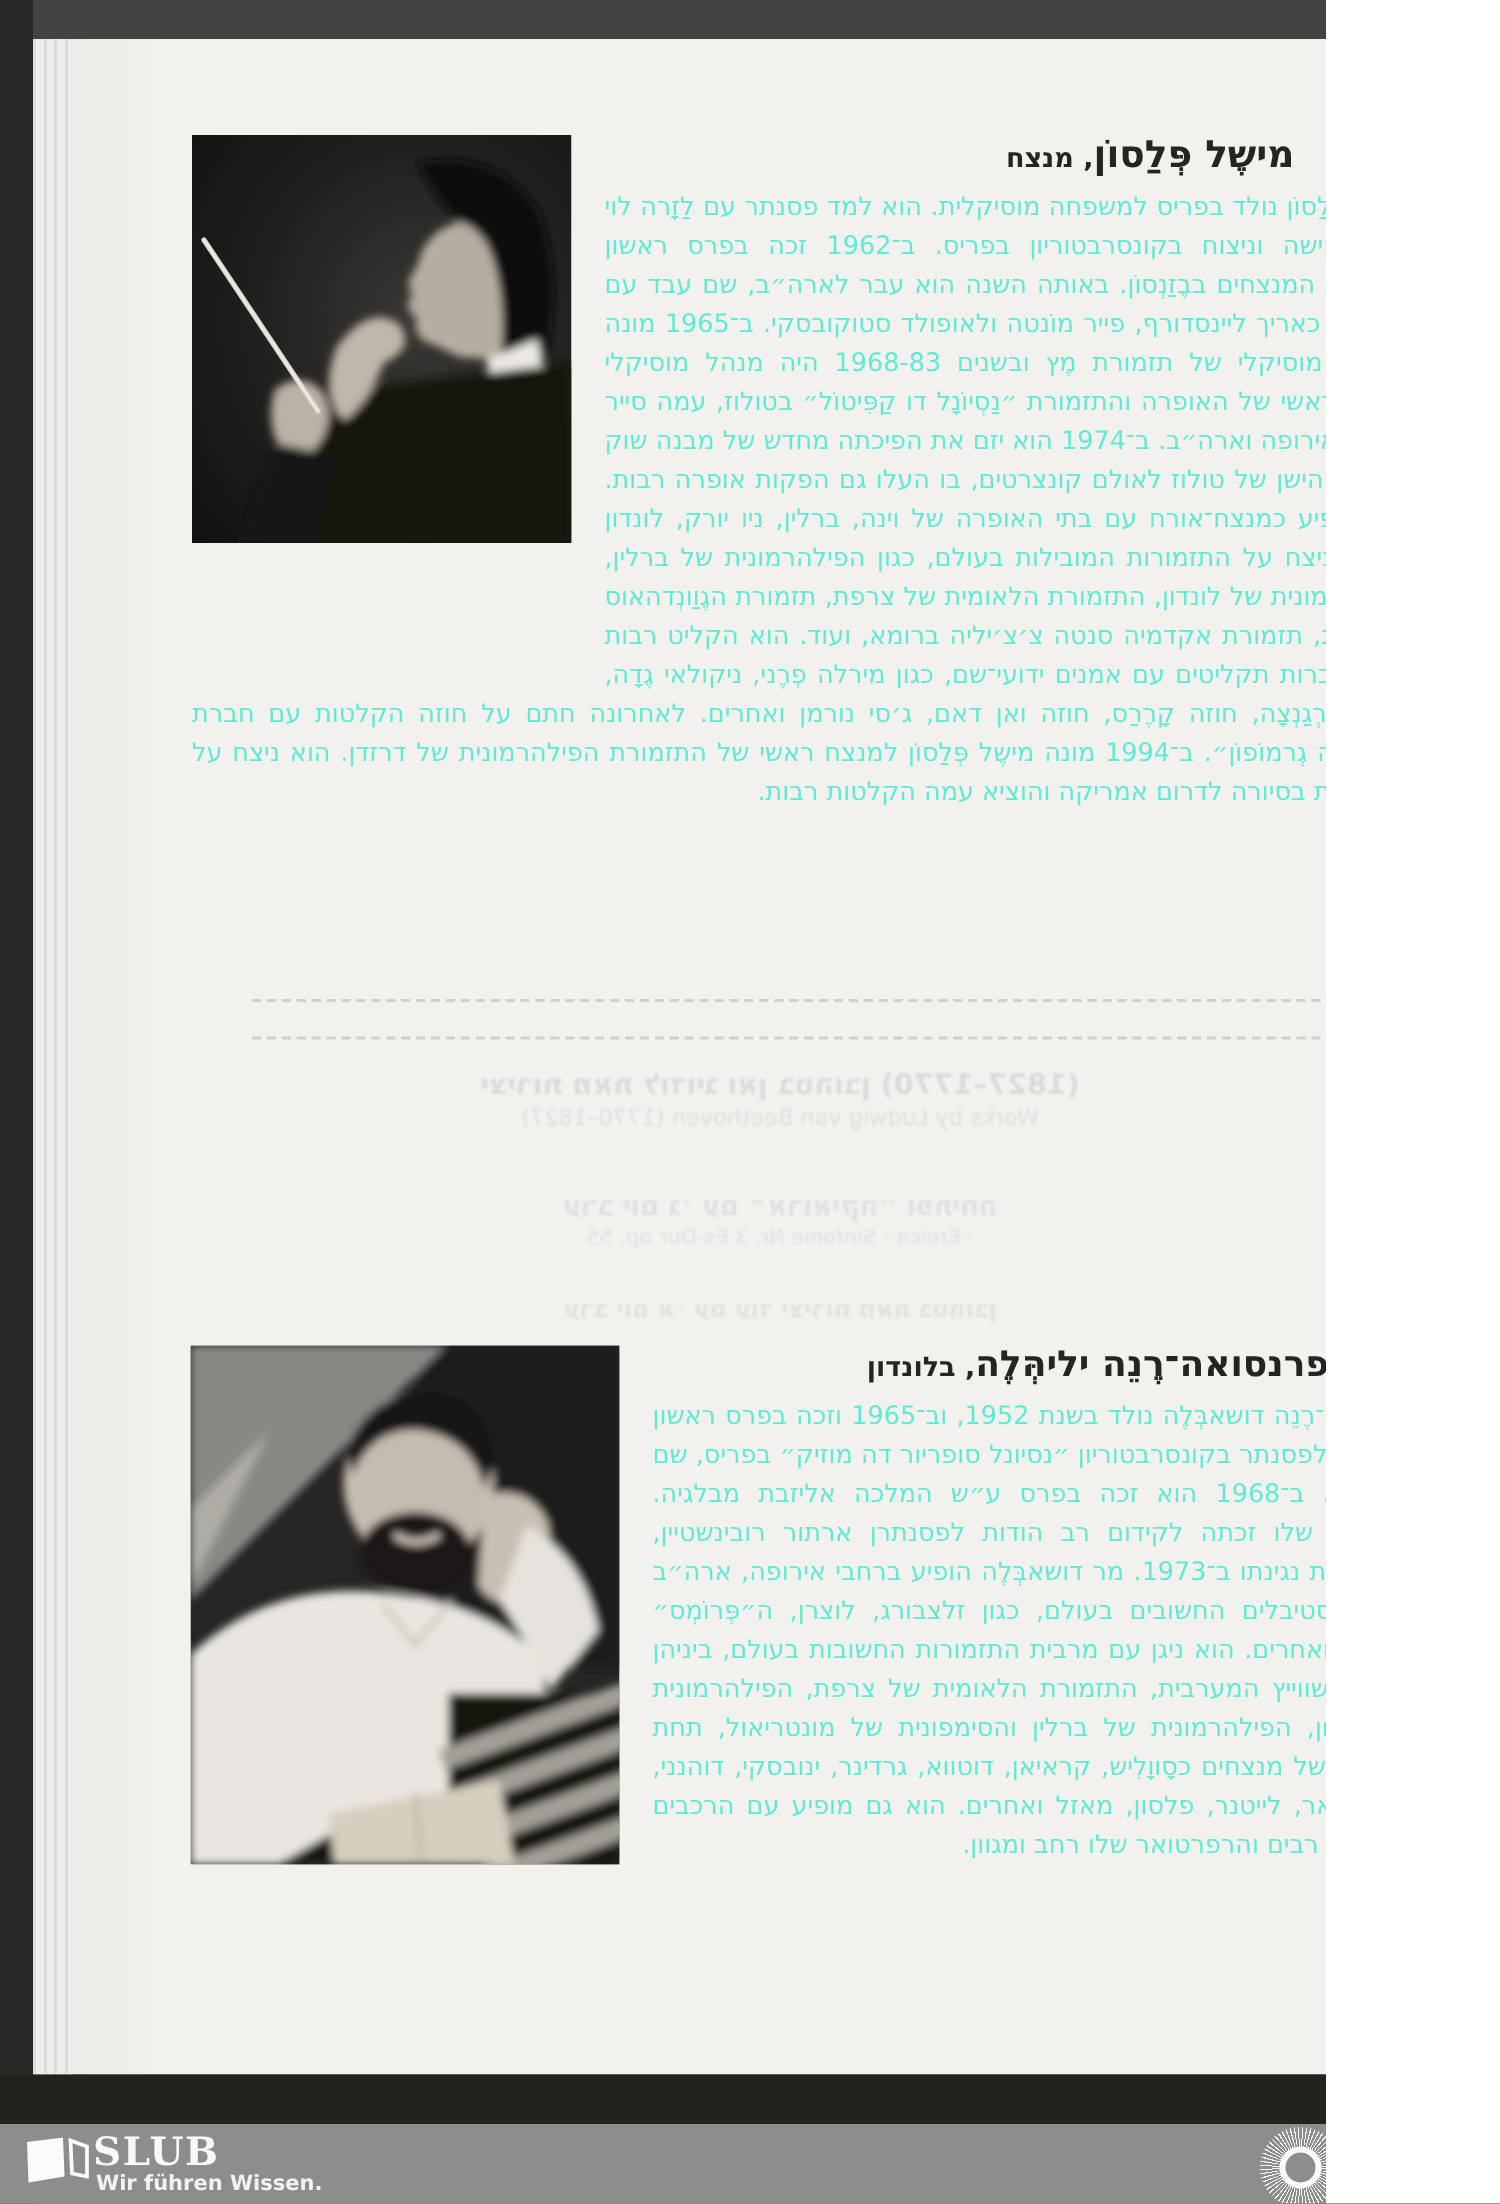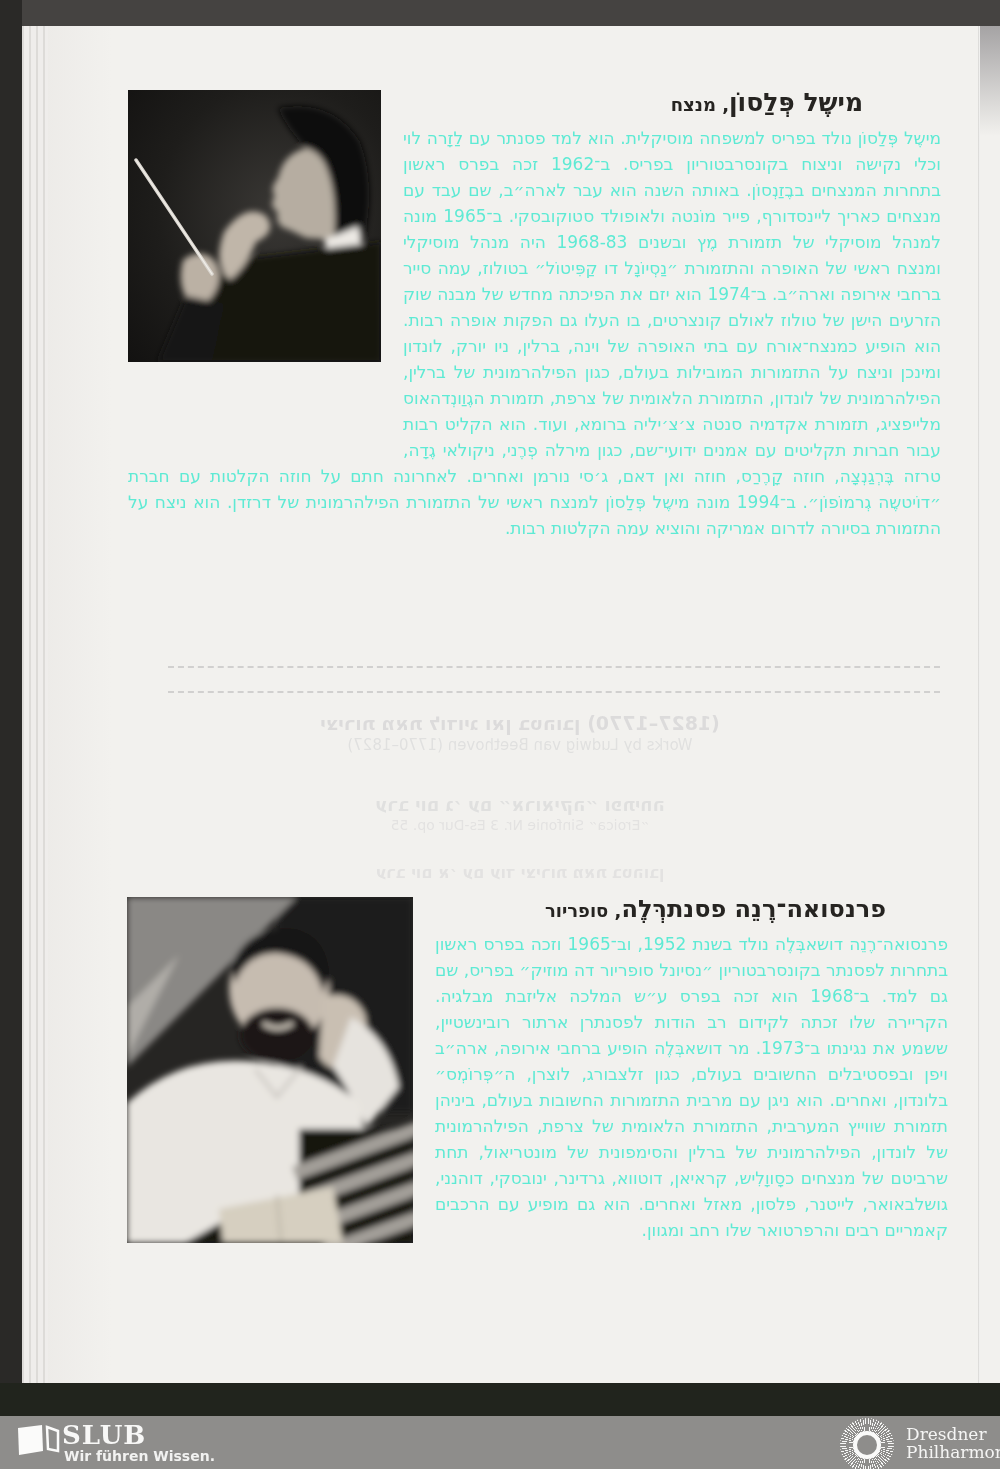--- a/index.html
+++ b/index.html
@@ -1,16 +1,16 @@
 <!DOCTYPE html>
 <html><head>
 <meta charset="utf-8">
 <style>
   html,body{margin:0;padding:0;}
-  .stage{position:relative;width:1000px;height:1469px;overflow:hidden;
+  .stage{position:relative;width:884px;height:1469px;overflow:hidden;
          background:#403f3c;font-family:"DejaVu Sans",sans-serif;}
   
   .top-void{position:absolute;left:0;top:0;width:1000px;height:26px;background:#454341;}
   .left-void{position:absolute;left:0;top:0;width:22px;height:1469px;background:#2a2927;}
   .bottom-void{position:absolute;left:0;top:1383px;width:1000px;height:33px;background:#21241d;}
   
   .page{position:absolute;left:22px;top:26px;width:978px;height:1357px;
         background:linear-gradient(to right,#ebe9e6 0,#f2f1ee 90px,#f2f1ee 100%);}
   .edge-stack{position:absolute;left:0;top:0;width:26px;height:100%;
         background:repeating-linear-gradient(to right,#dddbd8 0 2px,#efedeb 2px 7px);}
@@ -132,21 +132,21 @@
             <rect x="180" y="274" width="140" height="14"></rect>
             <rect x="180" y="302" width="140" height="14"></rect>
             <rect x="180" y="330" width="140" height="14"></rect>
           </g>
           <polygon points="58,346 128,306 152,346" fill="#16130f"></polygon>
           <polygon points="92,312 206,290 216,346 96,346" fill="#d6cfc0"></polygon>
           <line x1="150" y1="298" x2="154" y2="346" stroke="#b4ad9e" stroke-width="2"></line>
         </g>
       </svg>
     </figure>
-    <h2><span class="name">פרנסואה־רֶנֵה פסנתרְּלֶה</span><span class="role">, סופריור</span></h2>
+    <h2><span class="name">פרנסואה־רֶנֵה יליהְּלֶה</span><span class="role">, בלונדון</span></h2>
     <p>פרנסואה־רֶנֵה דושאבְּלֶה נולד בשנת 1952, וב־1965 וזכה בפרס ראשון בתחרות לפסנתר בקונסרבטוריון ״נסיונל סופריור דה מוזיק״ בפריס, שם גם למד. ב־1968 הוא זכה בפרס ע״ש המלכה אליזבת מבלגיה. הקריירה שלו זכתה לקידום רב הודות לפסנתרן ארתור רובינשטיין, ששמע את נגינתו ב־1973. מר דושאבְּלֶה הופיע ברחבי אירופה, ארה״ב ויפן ובפסטיבלים החשובים בעולם, כגון זלצבורג, לוצרן, ה״פְּרוֹמְס״ בלונדון, ואחרים. הוא ניגן עם מרבית התזמורות החשובות בעולם, ביניהן תזמורת שווייץ המערבית, התזמורת הלאומית של צרפת, הפילהרמונית של לונדון, הפילהרמונית של ברלין והסימפונית של מונטריאול, תחת שרביטם של מנצחים כסָווָלִיש, קראיאן, דוטווא, גרדינר, ינובסקי, דוהנני, גושלבאואר, לייטנר, פלסון, מאזל ואחרים. הוא גם מופיע עם הרכבים קאמריים רבים והרפרטואר שלו רחב ומגוון.</p>
   </section>
 
   <div class="bottom-void"></div>
   <div class="footer-bar"></div>
 
   <svg class="slub-icon" width="46" height="34" viewBox="0 0 46 34">
     <polygon points="2,5 26,2 27,28 3,32" fill="#fbfbfa"></polygon>
     <polygon points="31,4 42,8 42,28 32,26" fill="none" stroke="#fbfbfa" stroke-width="2.5"></polygon>
   </svg>

